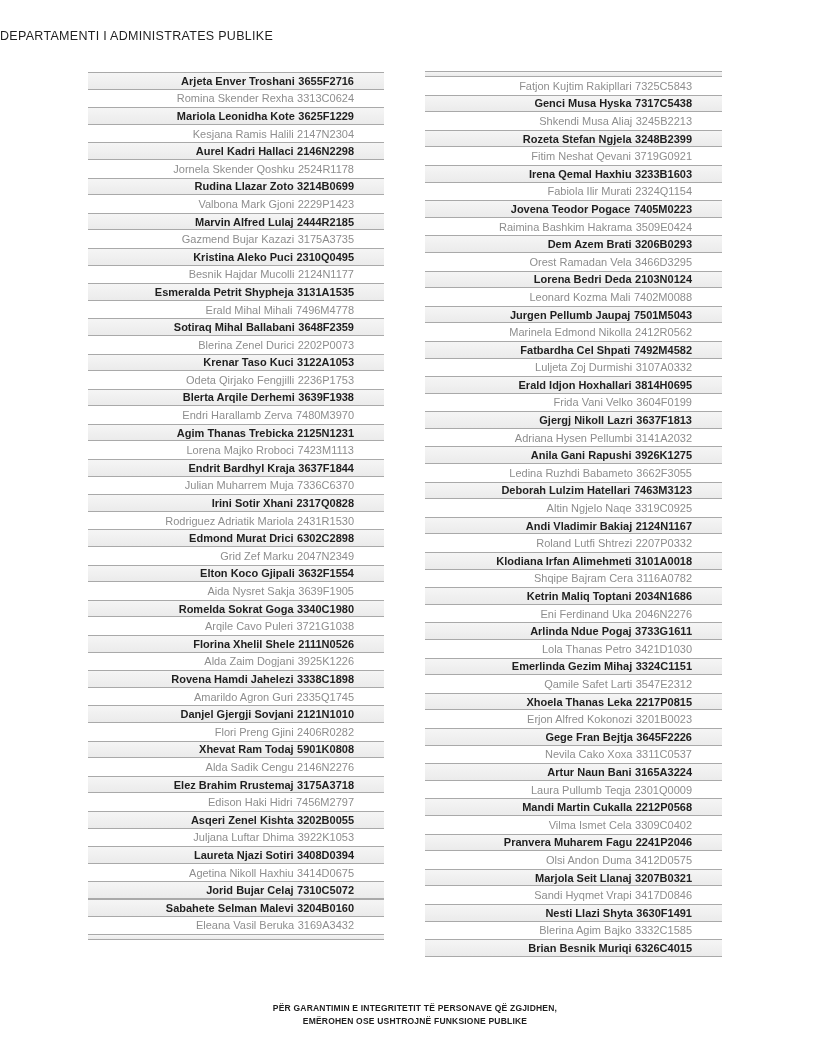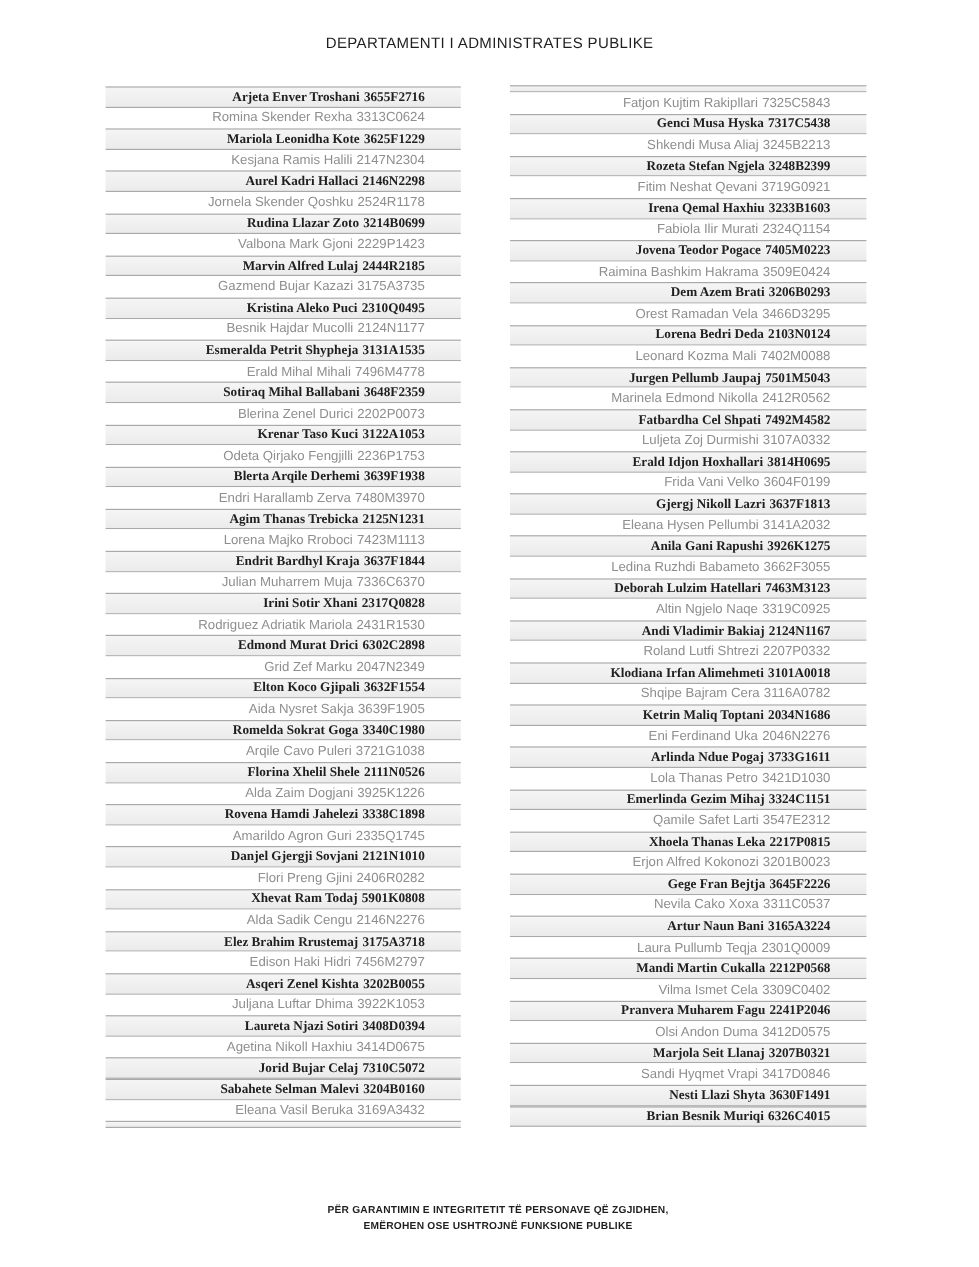--- a/index.html
+++ b/index.html
@@ -6,21 +6,20 @@
   html, body { background: #ffffff; }
   body {
     width: 816px; height: 1056px;
     position: relative;
     font-family: "Liberation Sans", sans-serif;
     overflow: hidden;
   }
   .page-title {
     position: absolute;
     top: 29px; left: 0; width: 816px;
-    text-align: center;
     font-size: 12.5px;
     letter-spacing: 0.3px;
     color: var(--text-strong, #2e2e2e);
   }
   .roster-col {
     position: absolute;
     top: 72px;
   }
   #col-left  { left: 88px;  width: 296px; }
   #col-right { left: 425px; width: 297px; top: 71px; }
@@ -34,21 +33,20 @@
     white-space: nowrap;
     color: var(--text-muted, #8e8e8e);
     background: #ffffff;
   }
   .row.shaded {
     background: linear-gradient(180deg, var(--shade-fill-light, #f5f5f5), var(--shade-fill, #ebebeb));
     border-top: 1px solid var(--shade-border, #a9a9a9);
     border-bottom: 1px solid var(--shade-border, #a9a9a9);
     font-weight: bold;
     color: var(--text-strong, #1f1f1f);
-    font-family: Liberation Serif, serif;
   }
   .pid { margin-left: 3.5px; }
   .spacer-bar {
     height: 6px;
     background: linear-gradient(180deg, var(--shade-fill-light, #f5f5f5), var(--shade-fill, #ebebeb));
     border-top: 1px solid var(--shade-border, #a9a9a9);
     border-bottom: 1px solid var(--shade-border, #a9a9a9);
   }
   .footer-note {
     position: absolute;
@@ -341,21 +339,21 @@
     </div>
     <div class="row">
       <span>Frida Vani Velko</span>
       <span class="pid">3604F0199</span>
     </div>
     <div class="row shaded">
       <span>Gjergj Nikoll Lazri</span>
       <span class="pid">3637F1813</span>
     </div>
     <div class="row">
-      <span>Eleana Hysen Pellumbi</span>
+      <span>Adriana Hysen Pellumbi</span>
       <span class="pid">3141A2032</span>
     </div>
     <div class="row shaded">
       <span>Anila Gani Rapushi</span>
       <span class="pid">3926K1275</span>
     </div>
     <div class="row">
       <span>Ledina Ruzhdi Babameto</span>
       <span class="pid">3662F3055</span>
     </div>
@@ -451,20 +449,24 @@
       <span>Marjola Seit Llanaj</span>
       <span class="pid">3207B0321</span>
     </div>
     <div class="row">
       <span>Sandi Hyqmet Vrapi</span>
       <span class="pid">3417D0846</span>
     </div>
     <div class="row shaded">
       <span>Nesti Llazi Shyta</span>
       <span class="pid">3630F1491</span>
+    </div>
+    <div class="row">
+      <span>Blerina Agim Bajko</span>
+      <span class="pid">3332C1585</span>
     </div>
     <div class="row shaded">
       <span>Brian Besnik Muriqi</span>
       <span class="pid">6326C4015</span>
     </div>
   </div>
 
 <div class="footer-note">
   <div>PËR GARANTIMIN E INTEGRITETIT TË PERSONAVE QË ZGJIDHEN,</div>
   <div>EMËROHEN OSE USHTROJNË FUNKSIONE PUBLIKE</div>

